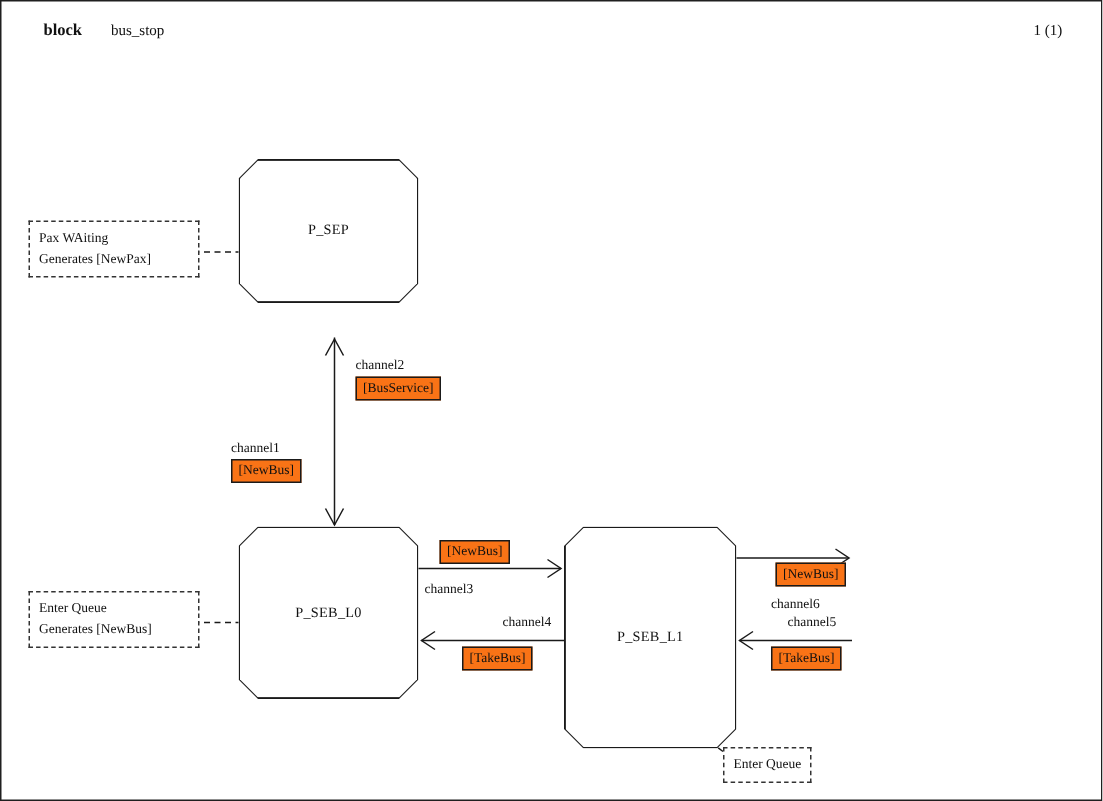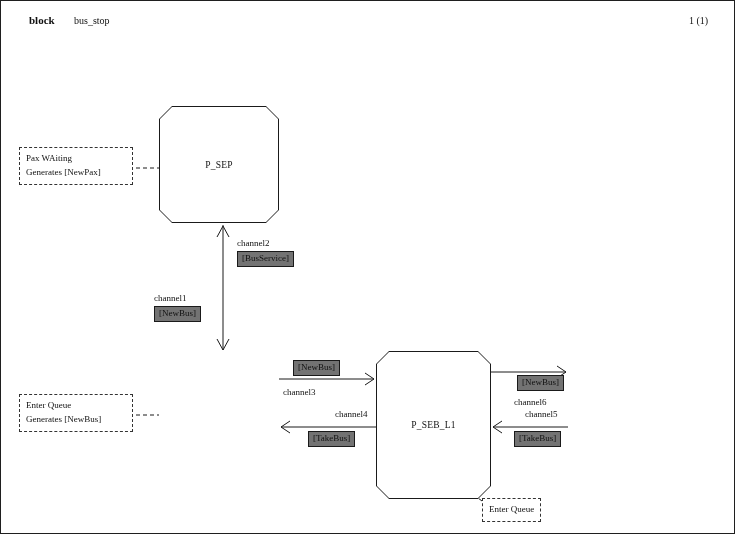--- a/index.html
+++ b/index.html
@@ -31,21 +31,21 @@
                       calc(100% - 12px) 100%,12px 100%,0 calc(100% - 12px),0 12px);
   }
   .plabel{
     position:relative;z-index:2;display:flex;width:100%;height:100%;
     align-items:center;justify-content:center;font-size:9.5px;letter-spacing:.2px;
   }
 
   .chan-name{position:absolute;font-size:9px;white-space:nowrap;z-index:3;}
   .sig-box{
     position:absolute;font-size:9px;white-space:nowrap;z-index:3;
-    border:1px solid #1a1a1a;background:#737373;padding:2px 4px;line-height:1.1;
+    border:1px solid #1a1a1a;background:#f97316;padding:2px 4px;line-height:1.1;
   }
   .comment{
     position:absolute;z-index:3;border:1px dashed #333;background:#fff;
     font-size:9px;line-height:1.55;padding:4px 6px;white-space:nowrap;
   }
 </style>
 </head>
 <body>
 
 <div class="page">
@@ -84,24 +84,27 @@
         <line x1="128" y1="414" x2="158" y2="414"></line>
         <line x1="481" y1="500" x2="437" y2="467"></line>
       </g>
     </g>
   </svg>
 
   <span class="hdr-kind">block</span>
   <span class="hdr-name">bus_stop</span>
   <span class="hdr-page">1 (1)</span>
 
-  <div class="process" style="left:158px;top:105px;width:120px;height:117px;">
+  <div class="process" style="left:158px;top:105px;width:120px;height:96px;">
     <span class="plabel">P_SEP</span>
   </div>
 
+  <div class="process" style="left:158px;top:350px;width:120px;height:115px;">
+    <span class="plabel">P_SEB_L0</span>
+  </div>
 
   <div class="process" style="left:375px;top:350px;width:115px;height:148px;">
     <span class="plabel">P_SEB_L1</span>
   </div>
 
 
   <span class="chan-name" style="left:153px;top:292px;">channel1</span>
   <span class="sig-box" style="left:153px;top:305px;">[NewBus]</span>
 
   <span class="chan-name" style="left:236px;top:237px;">channel2</span>

